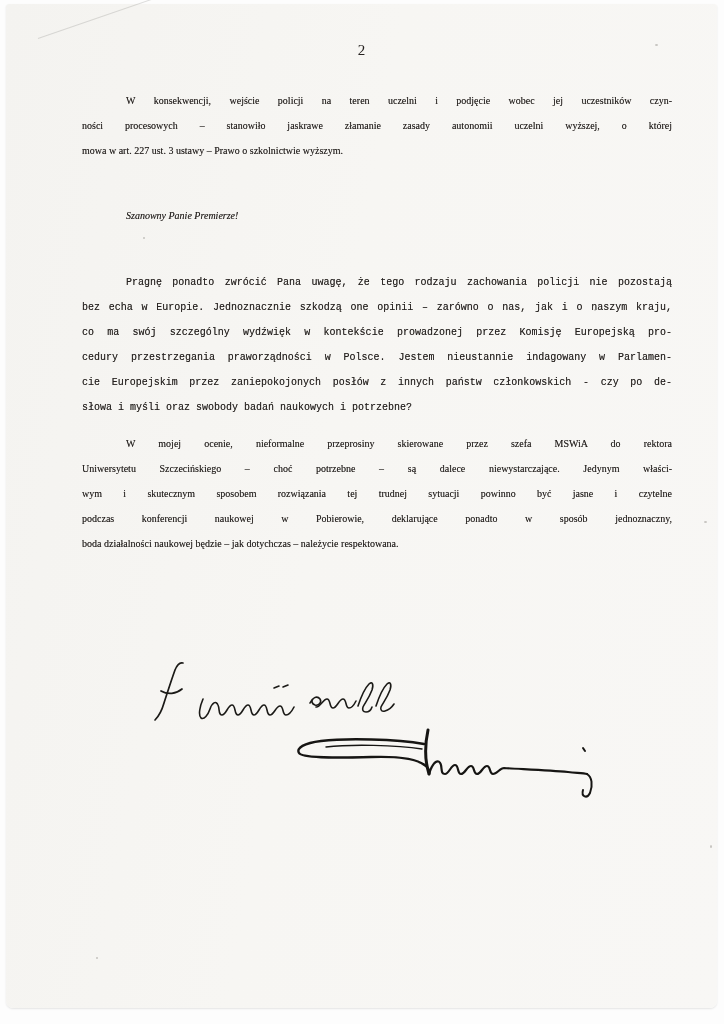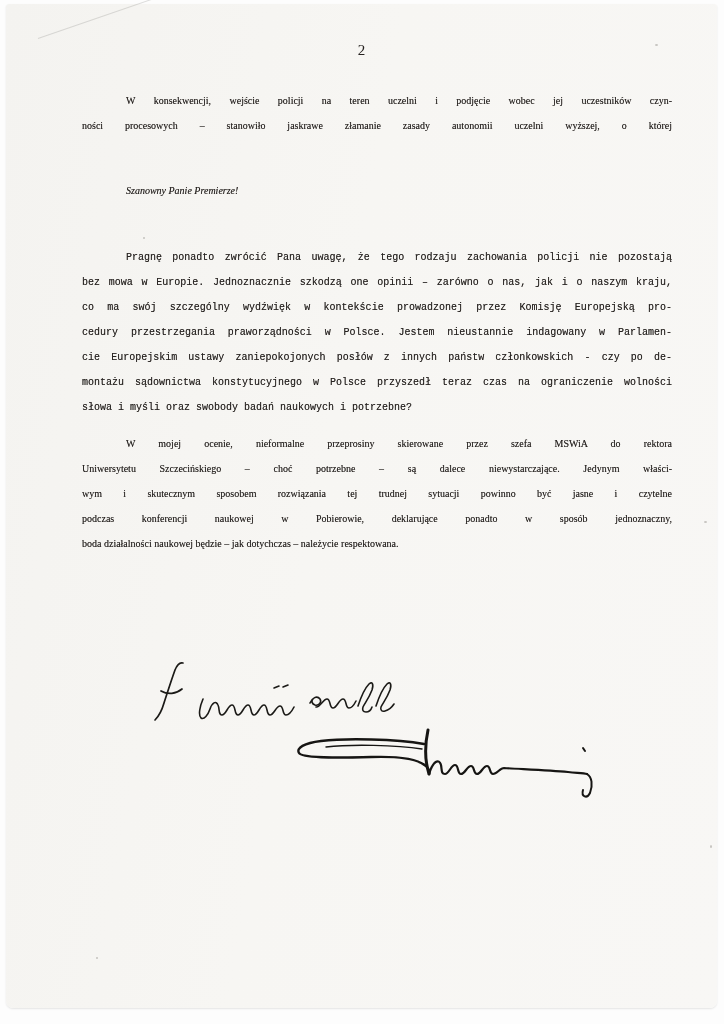--- a/index.html
+++ b/index.html
@@ -79,31 +79,31 @@
   <div class="paper">
 
     <div class="corner-line"></div>
 
     <div class="page-number">2</div>
 
     <div class="letter-body">
         <div class="para body">
           <div class="line indent">W konsekwencji, wejście policji na teren uczelni i podjęcie wobec jej uczestników czyn-</div>
           <div class="line">ności procesowych – stanowiło jaskrawe złamanie zasady autonomii uczelni wyższej, o której</div>
+          <div class="line last">mowa w art. 227 ust. 3 ustawy – Prawo o szkolnictwie wyższym.</div>
         </div>
         <div class="para salutation">
           <div class="line indent last">Szanowny Panie Premierze!</div>
         </div>
         <div class="para body">
           <div class="line indent">Pragnę ponadto zwrócić Pana uwagę, że tego rodzaju zachowania policji nie pozostają</div>
-          <div class="line">bez mowa w Europie. Jednoznacznie szkodzą one opinii – zarówno o nas, jak i o naszym kraju,</div>
+          <div class="line">bez echa w Europie. Jednoznacznie szkodzą one opinii – zarówno o nas, jak i o naszym kraju,</div>
           <div class="line">co ma swój szczególny wydźwięk w kontekście prowadzonej przez Komisję Europejską pro-</div>
           <div class="line">cedury przestrzegania praworządności w Polsce. Jestem nieustannie indagowany w Parlamen-</div>
-          <div class="line">cie Europejskim ustawy zaniepokojonych posłów z innych państw członkowskich - czy po de-</div>
-          <div class="line">montażu sądownictwa konstytucyjnego w Polsce przyszedł teraz czas na ograniczenie wolności</div>
+          <div class="line">cie Europejskim przez zaniepokojonych posłów z innych państw członkowskich - czy po de-</div>
           <div class="line last">słowa i myśli oraz swobody badań naukowych i potrzebne?</div>
         </div>
         <div class="para body">
           <div class="line indent">W mojej ocenie, nieformalne przeprosiny skierowane przez szefa MSWiA do rektora</div>
           <div class="line">Uniwersytetu Szczecińskiego – choć potrzebne – są dalece niewystarczające. Jedynym właści-</div>
           <div class="line">wym i skutecznym sposobem rozwiązania tej trudnej sytuacji powinno być jasne i czytelne</div>
           <div class="line">podczas konferencji naukowej w Pobierowie, deklarujące ponadto w sposób jednoznaczny,</div>
           <div class="line last">boda działalności naukowej będzie – jak dotychczas – należycie respektowana.</div>
         </div>
       </div>

